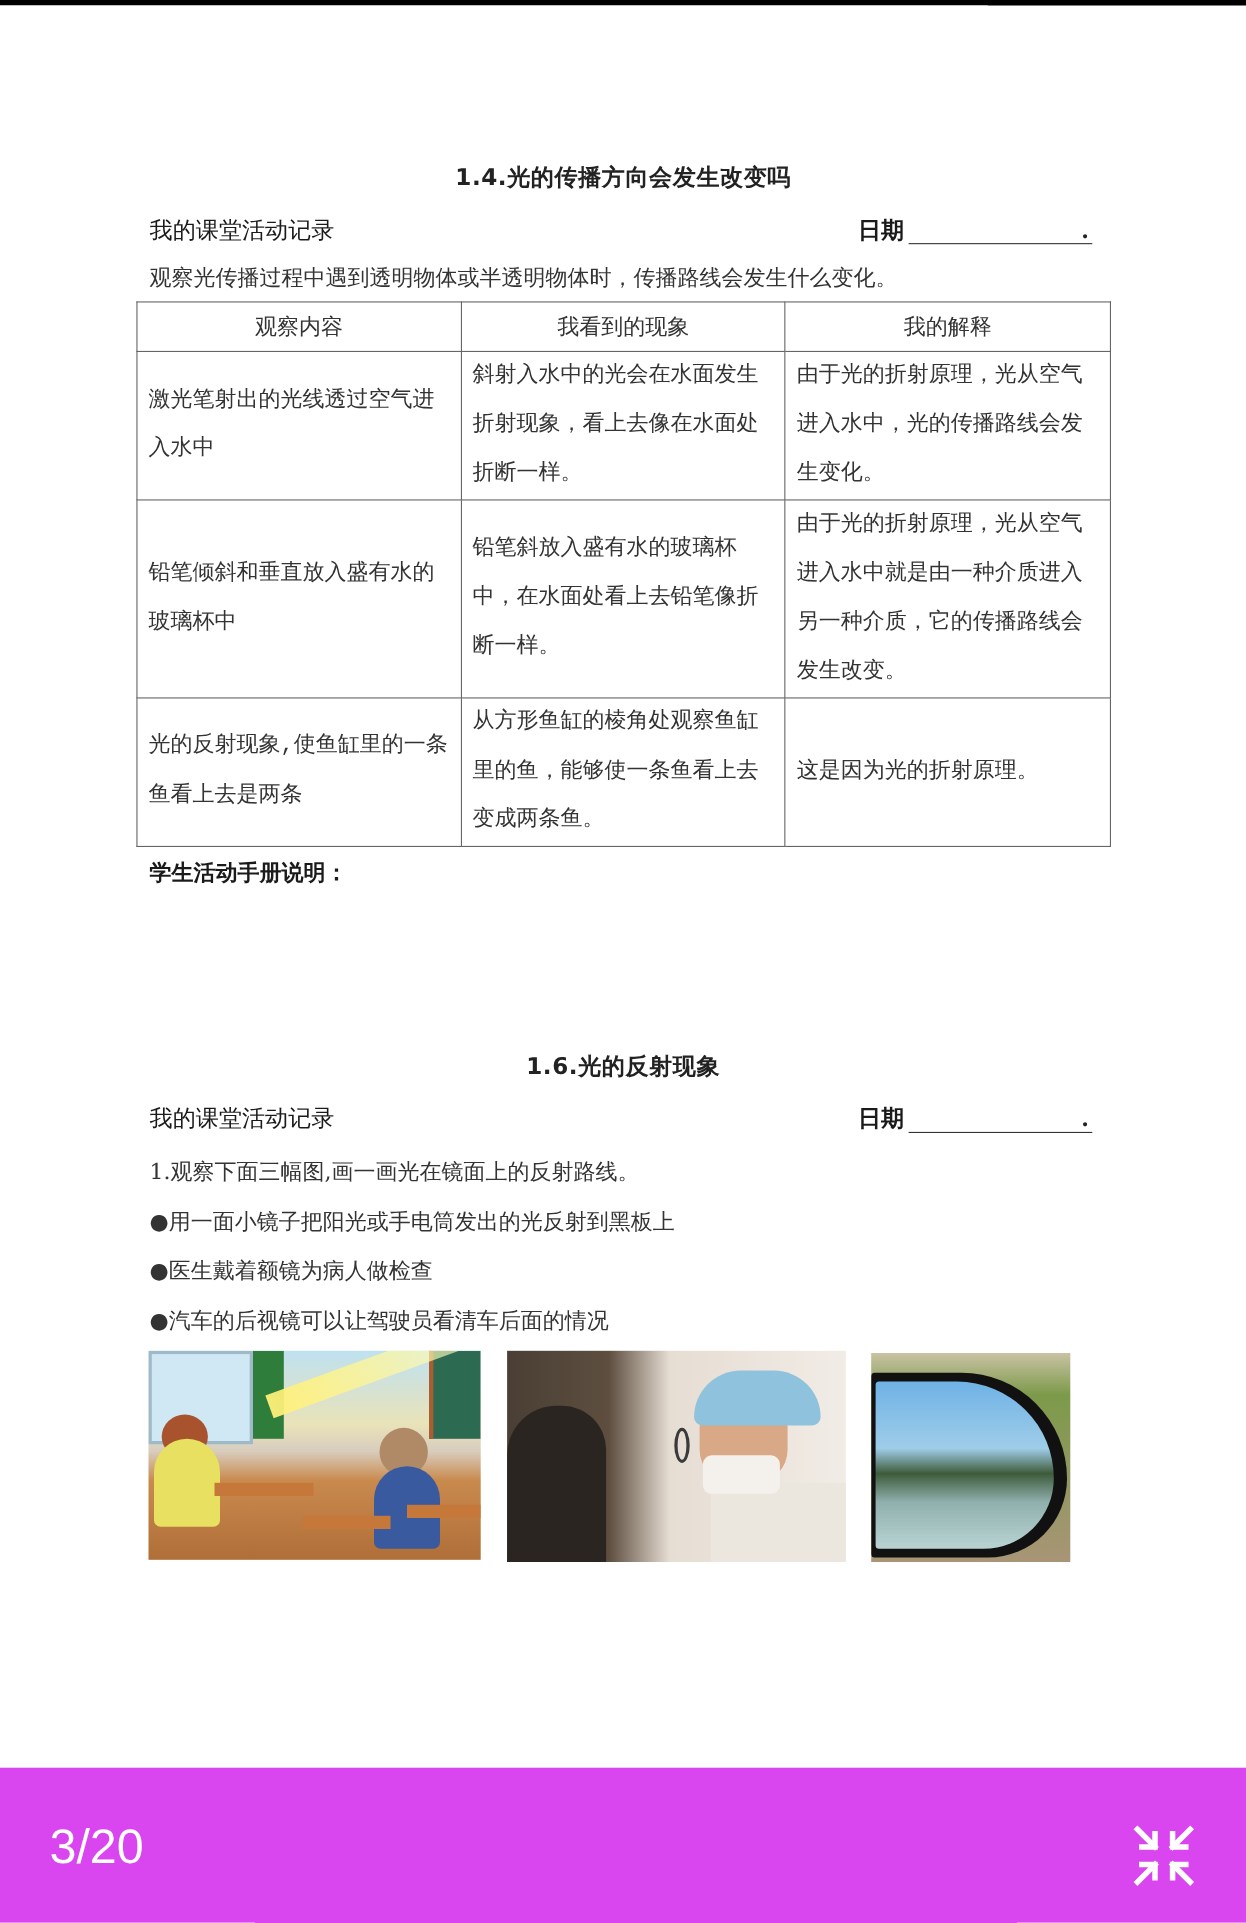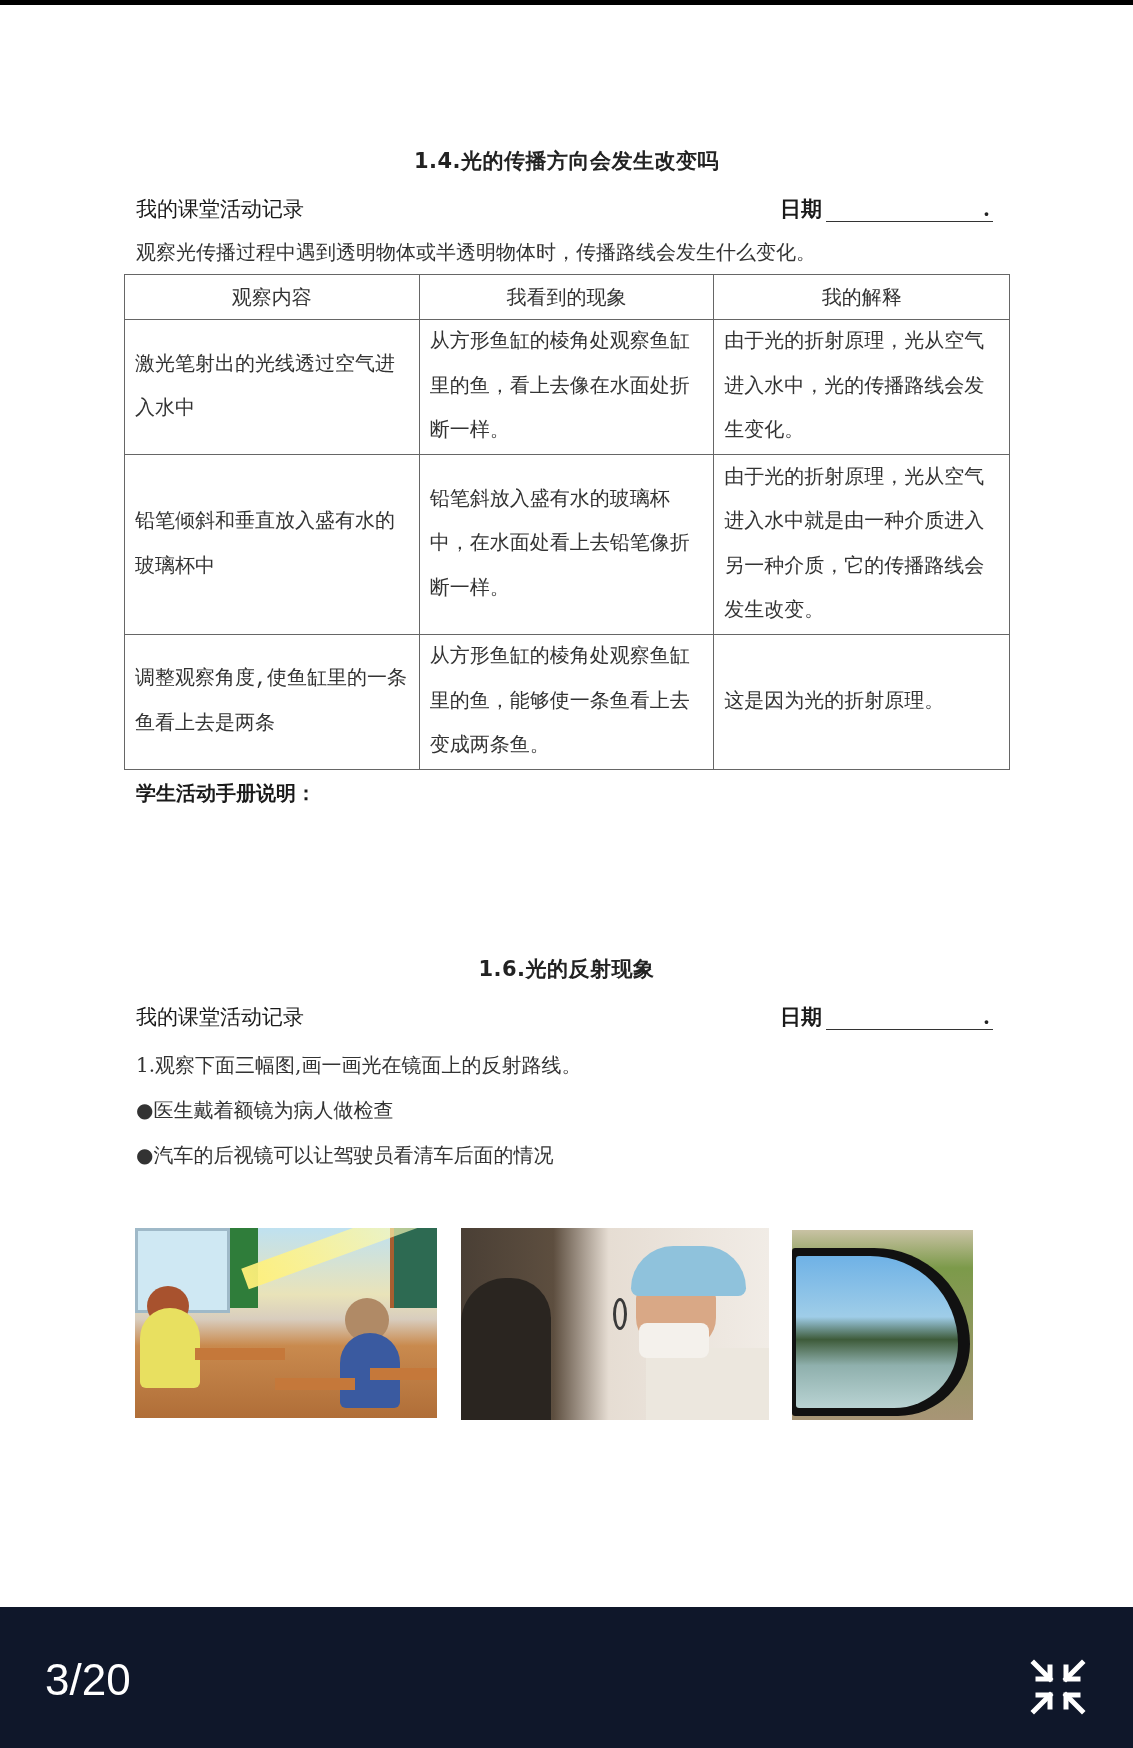--- a/index.html
+++ b/index.html
@@ -82,21 +82,21 @@
     .doc-face { position: absolute; left: 175px; top: 60px; width: 80px; height: 60px; background: #d9a886; border-radius: 10px 10px 30px 30px; }
     .doc-mask { position: absolute; left: 178px; top: 95px; width: 70px; height: 35px; background: #f4f1ec; border-radius: 8px; }
     .doc-coat { position: absolute; left: 185px; top: 120px; width: 123px; height: 72px; background: #ece7de; }
     .doc-lens { position: absolute; left: 152px; top: 70px; width: 14px; height: 32px; border: 3px solid #3a3a3a; border-radius: 50%; }
 
     
     .mir-frame { position: absolute; left: 0; top: 18px; width: 178px; height: 168px; background: #111; border-radius: 4px 120px 90px 4px; }
     .mir-glass { position: absolute; left: 4px; top: 26px; width: 162px; height: 152px; border-radius: 4px 110px 80px 4px;
       background: linear-gradient(180deg, #6fb2e6 0%, #9fcde8 40%, #3e5b3a 55%, #8fb0ad 72%, #b9d3d3 100%); }
 
-    .bottom-bar { position: absolute; left: 0; top: 1607px; width: 1133px; height: 141px; background: #0f172a; }
+    .bottom-bar { position: absolute; left: 0; top: 1607px; width: 1133px; height: 141px; background: #d946ef; }
     .page-counter {
       position: absolute; left: 45px; top: 48px; color: #fff;
       font-family: "Liberation Sans", "DejaVu Sans", sans-serif; font-size: 44px;
     }
     .collapse-btn { position: absolute; left: 1030px; top: 52px; width: 56px; height: 56px; cursor: pointer; }
   </style>
 </head>
 <body>
 
 <div class="top-bar"></div>
@@ -123,49 +123,50 @@
     <thead>
       <tr>
         <th>观察内容</th>
         <th>我看到的现象</th>
         <th>我的解释</th>
       </tr>
     </thead>
     <tbody>
       <tr class="r1">
         <td>激光笔射出的光线透过空气进入水中</td>
-        <td>从方形鱼缸的棱角处观察鱼缸里的鱼，看上去像在水面处折断一样。</td>
+        <td>斜射入水中的光会在水面发生折射现象，看上去像在水面处折断一样。</td>
         <td>由于光的折射原理，光从空气进入水中，光的传播路线会发生变化。</td>
       </tr>
       <tr class="r2">
         <td>铅笔倾斜和垂直放入盛有水的玻璃杯中</td>
         <td>铅笔斜放入盛有水的玻璃杯中，在水面处看上去铅笔像折断一样。</td>
         <td>由于光的折射原理，光从空气进入水中就是由一种介质进入另一种介质，它的传播路线会发生改变。</td>
       </tr>
       <tr class="r3">
-        <td>调整观察角度,使鱼缸里的一条鱼看上去是两条</td>
+        <td>光的反射现象,使鱼缸里的一条鱼看上去是两条</td>
         <td>从方形鱼缸的棱角处观察鱼缸里的鱼，能够使一条鱼看上去变成两条鱼。</td>
         <td>这是因为光的折射原理。</td>
       </tr>
     </tbody>
   </table>
 
   <div class="note-heading">学生活动手册说明：</div>
 
   <div class="section-title" style="top:950px;">1.6.光的反射现象</div>
 
   <div class="record-row" style="top:998px;">
     <span class="record-label">我的课堂活动记录</span>
     <span class="date-label">日期</span>
     <span class="date-line"></span>
     <span class="date-dot">.</span>
   </div>
 
   <div class="bullet-list">
     <div class="item">1.观察下面三幅图,画一画光在镜面上的反射路线。</div>
+    <div class="item">●用一面小镜子把阳光或手电筒发出的光反射到黑板上</div>
     <div class="item">●医生戴着额镜为病人做检查</div>
     <div class="item">●汽车的后视镜可以让驾驶员看清车后面的情况</div>
   </div>
 
   <div class="photo photo-classroom" title="教室里学生用镜子把光反射到黑板上">
     <div class="cls-window"></div>
     <div class="cls-curtain"></div>
     <div class="cls-board"></div>
     <div class="cls-beam"></div>
     <div class="cls-kid1-head"></div>

